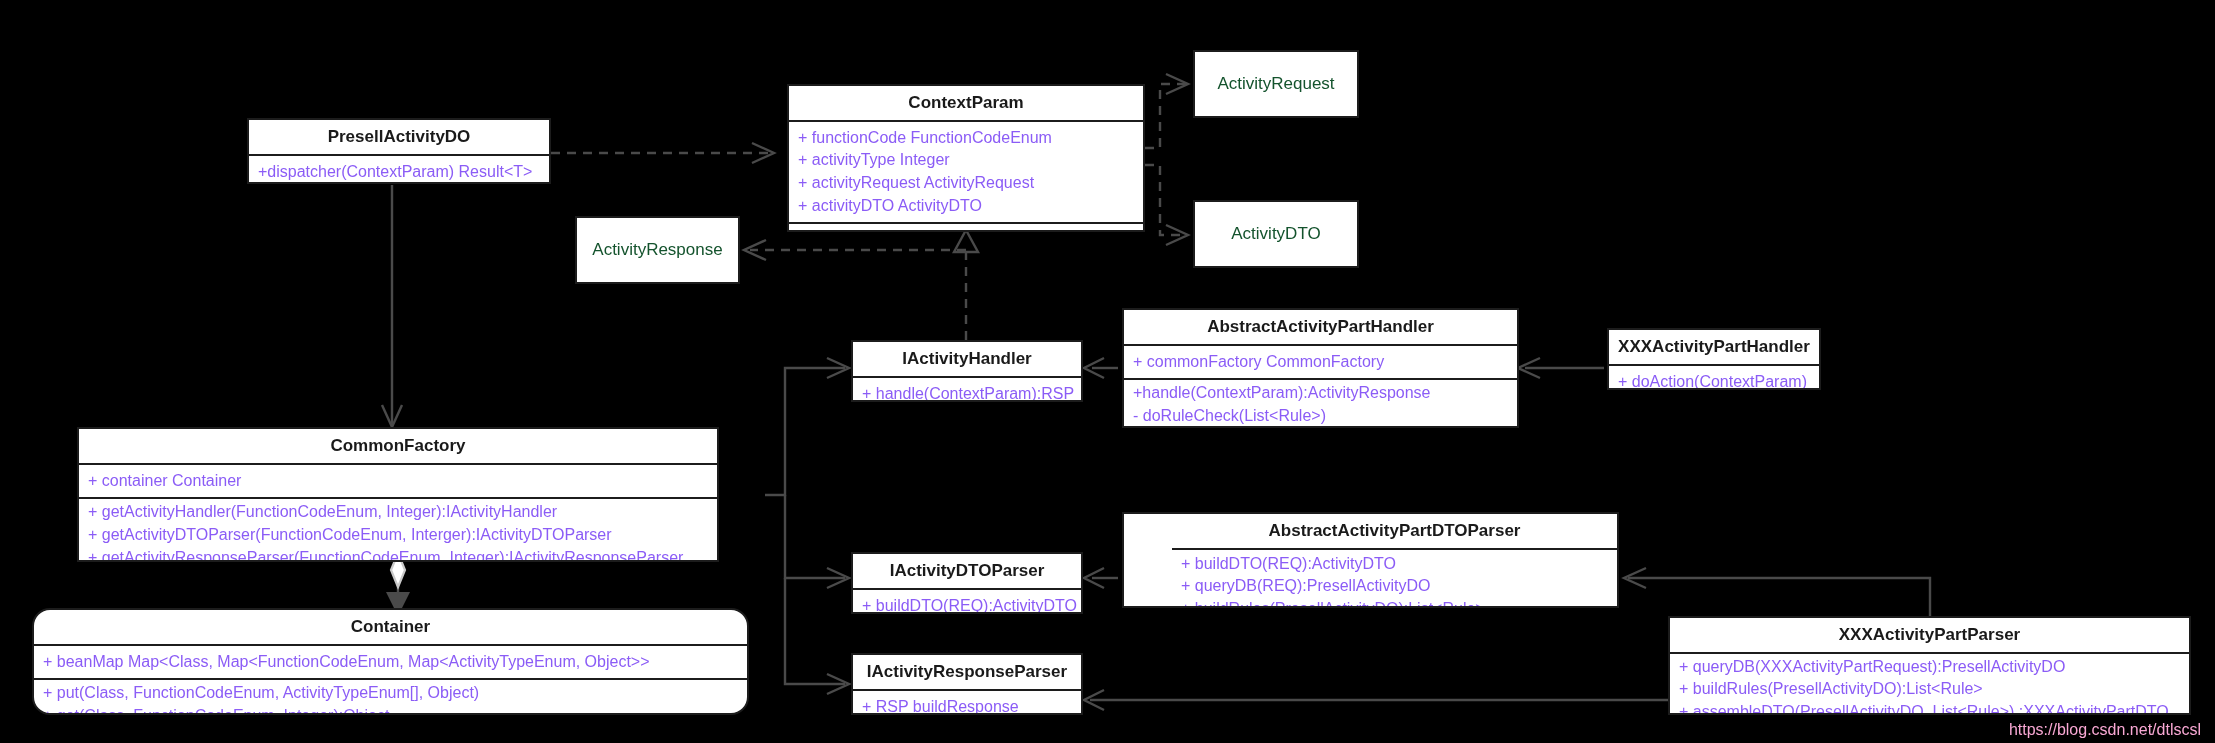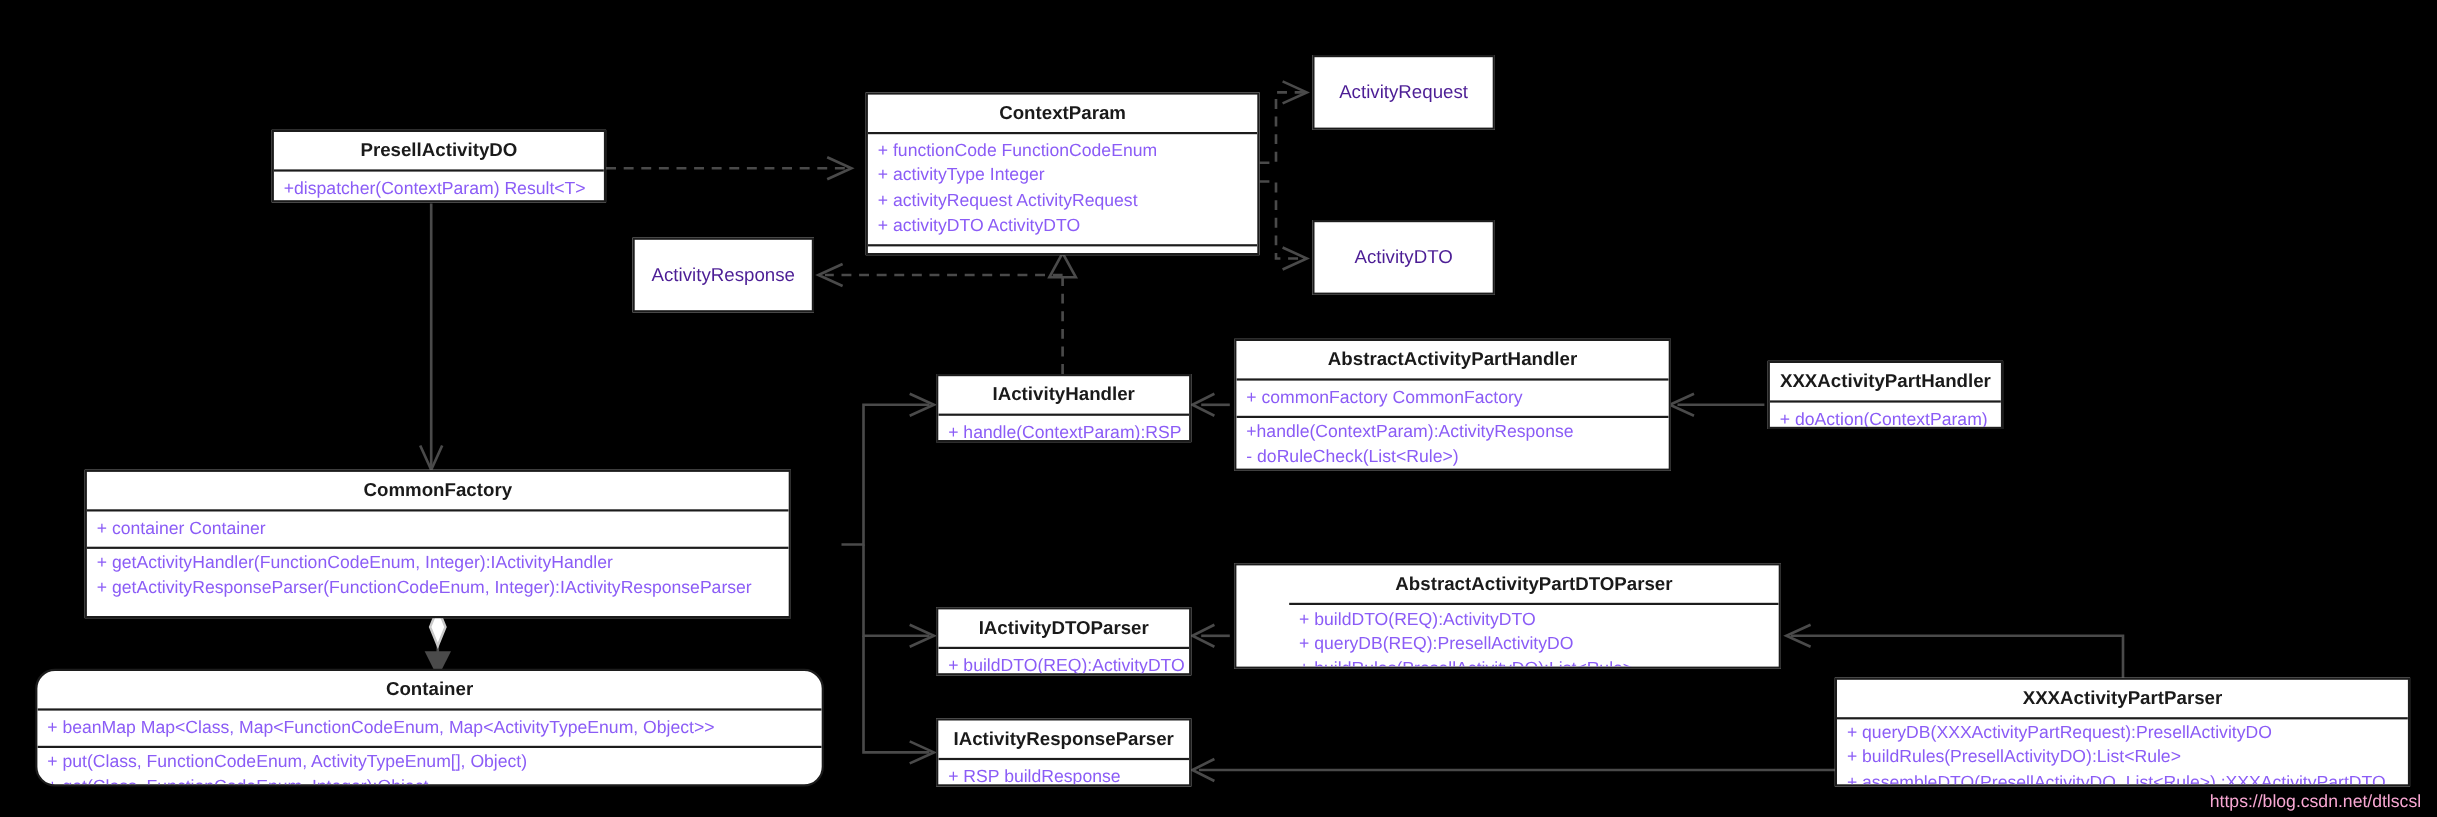--- a/index.html
+++ b/index.html
@@ -57,21 +57,21 @@
     background: #ffffff;
     border: 2px solid #1c1c1c;
     box-sizing: border-box;
     display: flex;
     align-items: center;
     justify-content: center;
     z-index: 5;
   }
   .plainbox .plain-label {
     font-size: 17px;
-    color: #4c1d95;
+    color: #14532d;
     white-space: nowrap;
   }
   .watermark {
     position: absolute;
     right: 14px;
     bottom: 4px;
     font-size: 16px;
     color: #f9a8d4;
     white-space: nowrap;
     z-index: 9;
@@ -235,20 +235,21 @@
 
   <div class="umlbox" style="left:77px; top:427px; width:642px; height:135px;">
     <div class="uml-title">CommonFactory</div>
     <div class="uml-sep"></div>
     <div class="uml-section">
       <div class="uml-line">+ container Container</div>
     </div>
     <div class="uml-sep"></div>
     <div class="uml-section" style="padding-top:2px;">
       <div class="uml-line">+ getActivityHandler(FunctionCodeEnum, Integer):IActivityHandler</div>
+      <div class="uml-line">+ getActivityDTOParser(FunctionCodeEnum, Interger):IActivityDTOParser</div>
       <div class="uml-line">+ getActivityResponseParser(FunctionCodeEnum, Integer):IActivityResponseParser</div>
 
     </div>
   </div>
 
   <div class="umlbox" style="left:32px; top:608px; width:717px; height:107px;border-radius:18px;">
     <div class="uml-title">Container</div>
     <div class="uml-sep"></div>
     <div class="uml-section">
       <div class="uml-line">+ beanMap Map&lt;Class, Map&lt;FunctionCodeEnum, Map&lt;ActivityTypeEnum, Object&gt;&gt;</div>

